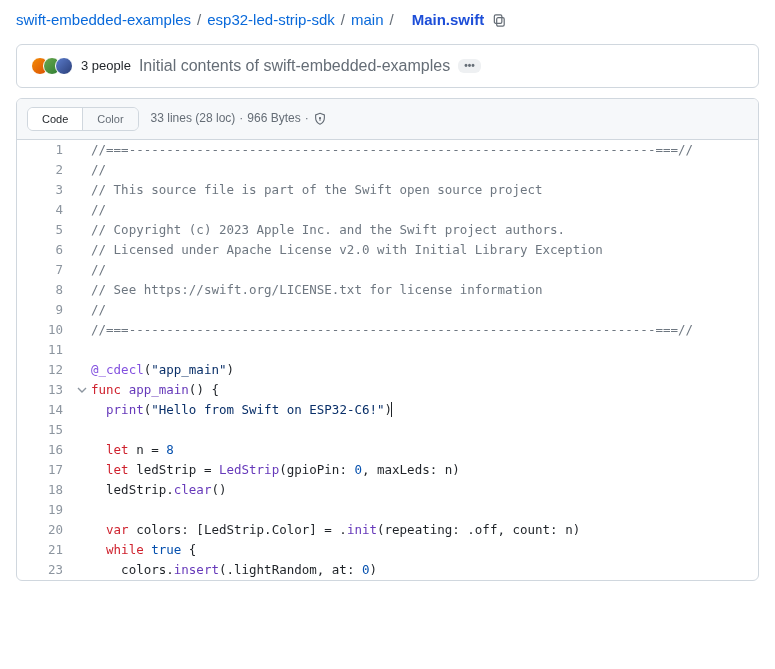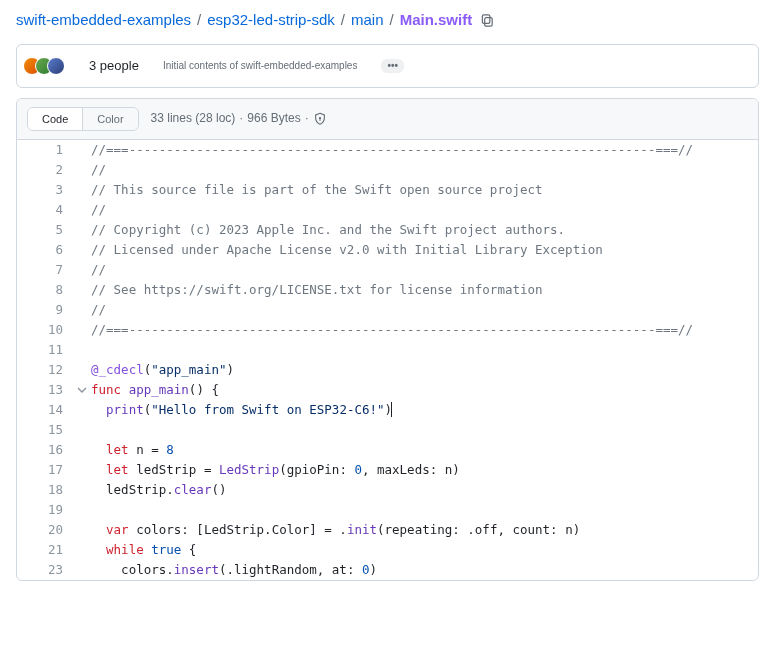--- a/index.html
+++ b/index.html
@@ -14,44 +14,44 @@
   .breadcrumb {
     padding: 10px 16px 6px 16px;
     font-size: 15px;
     display: flex;
     align-items: flex-end;
     gap: 4px;
     flex-wrap: wrap;
   }
   .breadcrumb a { color: #0969da; text-decoration: none; cursor: pointer; }
   .breadcrumb .sep { color: #656d76; margin: 0 2px; }
-  .breadcrumb .final { font-weight: 600; color: #8b5cf6; }
+  .breadcrumb .final { font-weight: 600; color: #1d4ed8; margin-left: 12px; }
   .breadcrumb .copy-icon { margin-left: 4px; color: #656d76; cursor: pointer; }
 
   .commit-box {
     margin: 10px 16px 10px 16px;
     border: 1px solid #d0d7de;
     border-radius: 6px;
-    padding: 12px 6px;
+    padding: 12px 14px;
     display: flex;
     align-items: center;
-    gap: 24px;
+    gap: 8px;
   }
   .avatars { display: flex; align-items: center; }
   .avatar {
     width: 18px; height: 18px; border-radius: 50%;
     border: 1px solid #fff; margin-left: -6px;
     display: inline-block;
   }
   .avatar:first-child { margin-left: 0; }
   .av1 { background: linear-gradient(135deg,#f48c06,#d94f04); }
   .av2 { background: linear-gradient(135deg,#6aa84f,#2e7d32); }
   .av3 { background: linear-gradient(135deg,#5b7ccc,#2b3f78); }
   .commit-box .people { color: #1f2328; font-size: 13px; }
-  .commit-box .msg { color: #656d76; font-size: 10px; }
+  .commit-box .msg { color: #656d76; font-size: 16px; }
   .more-pill {
     background: #eef0f2; padding: 2px 6px; border-radius: 6px;
     color: #656d76; font-weight: 700; font-size: 10px;
     line-height: 10px; display: inline-block;
   }
 
   .file-box {
     margin: 0 16px;
     border: 1px solid #d0d7de;
     border-radius: 6px;

